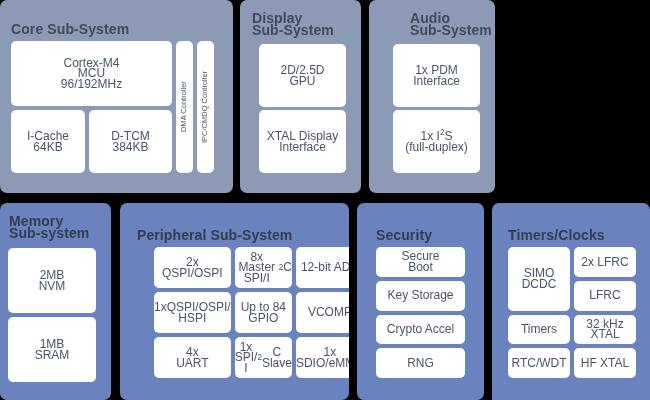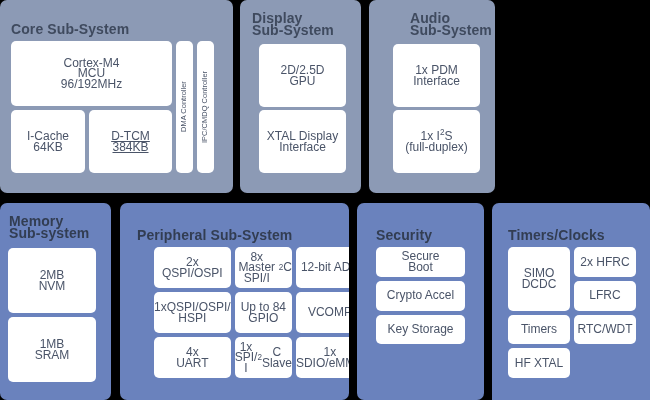--- a/index.html
+++ b/index.html
@@ -57,21 +57,21 @@
     font-size: 7.5px;
     padding: 4px 2px;
   }
   sup { font-size: 0.68em; vertical-align: super; line-height: 0; }
 
   
   #panel-core { left: 0px; top: 0px; width: 233px; height: 193px; }
   #panel-core .panel-title { left: 11px; top: 7px; margin-top: 16px; }
   #core-cpu     { left: 11px;  top: 41px;  width: 161px; height: 65px; }
   #core-icache  { left: 11px;  top: 110px; width: 74px;  height: 63px; }
-  #core-dtcm    { left: 89px;  top: 110px; width: 83px;  height: 63px; text-decoration: underline; }
+  #core-dtcm    { left: 89px;  top: 110px; width: 83px;  height: 63px; }
   #core-dma     { left: 176px; top: 41px;  width: 17px;  height: 132px; }
   #core-ipc     { left: 197px; top: 41px;  width: 17px;  height: 132px; }
 
   
   #panel-display { left: 240px; top: 0px; width: 121px; height: 193px; }
   #panel-display .panel-title { left: 12px; top: 12px; }
   #disp-gpu   { left: 19px; top: 44px;  width: 87px; height: 63px; }
   #disp-qspi  { left: 19px; top: 110px; width: 87px; height: 63px; }
 
   
@@ -187,31 +187,33 @@
         <div class="block">1x SPI/ I<sup>2</sup>C<br>Slave</div>
         <div class="block">1x<br>SDIO/eMMC</div>
       </div>
   </div>
 
   <div class="panel bottom" id="panel-security">
     <div class="panel-title">Security</div>
     <div class="sec-stack" id="sec-stack">
         <div class="block">Secure
 Boot</div>
+        <div class="block">Key Storage</div>
         <div class="block">Crypto Accel</div>
-        <div class="block">Key Storage</div>
+        <div class="block">RNG</div>
       </div>
   </div>
 
   <div class="panel bottom" id="panel-timers">
     <div class="panel-title">Timers/Clocks</div>
     <div class="timer-grid">
       <div class="block" id="tmr-simo">SIMO
 DCDC</div>
-      <div class="block">2x HFRC</div>
+      <div class="block">2x LFRC</div>
       <div class="block">LFRC</div>
       <div class="block">Timers</div>
+      <div class="block">32 kHz XTAL</div>
       <div class="block">RTC/WDT</div>
       <div class="block">HF XTAL</div>
     </div>
   </div>
 
 </div>
 
 </body></html>

